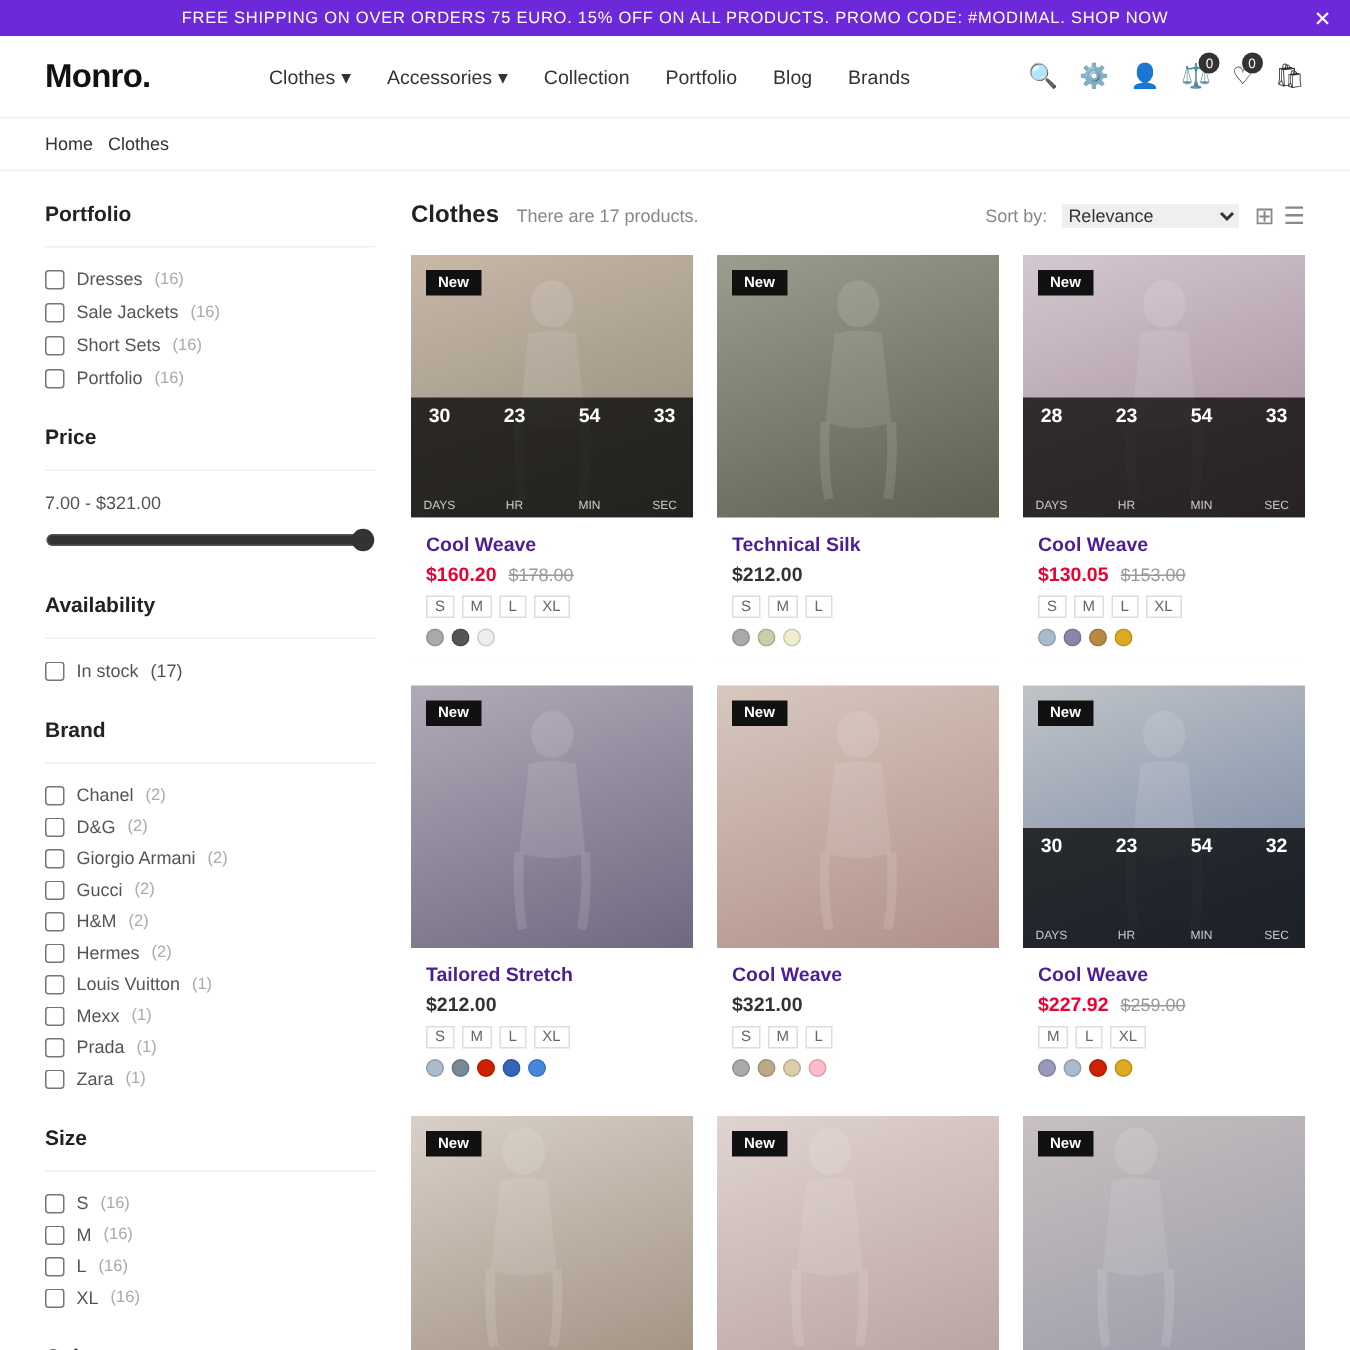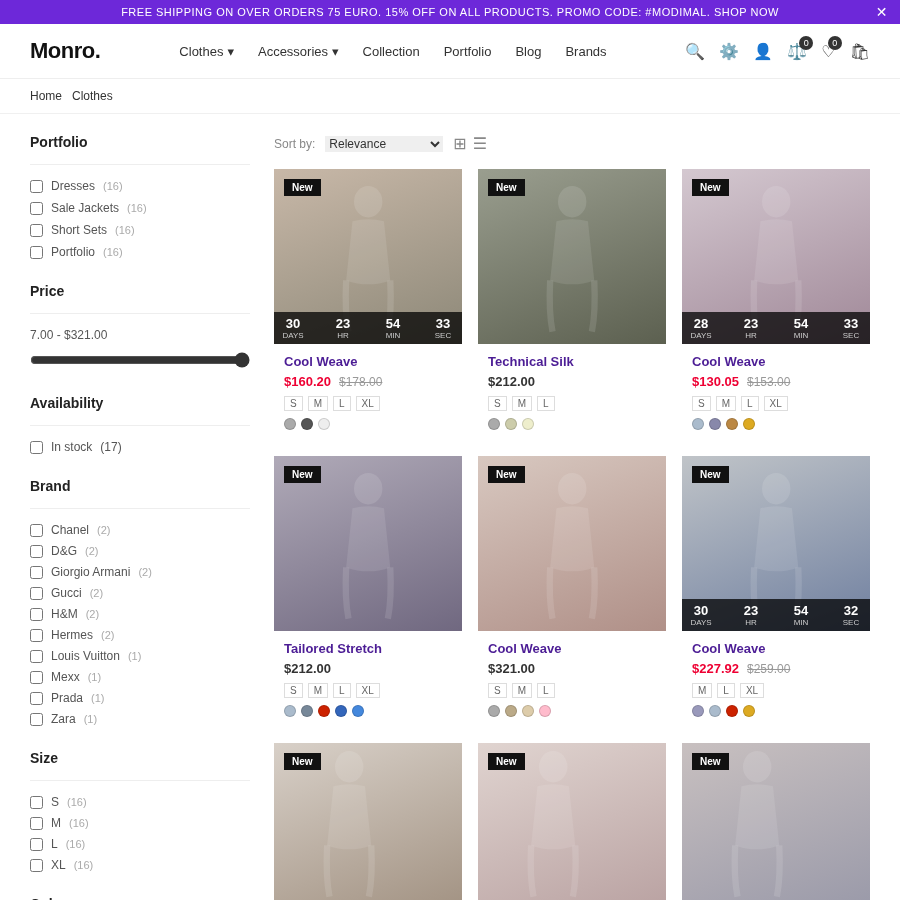--- a/index.html
+++ b/index.html
@@ -250,20 +250,21 @@
     .countdown-number {
       font-size: 13px;
       font-weight: bold;
       display: block;
     }
     .countdown-label {
       font-size: 8px;
       text-transform: uppercase;
       color: #ccc;
       display: block;
+      margin-top: 48px;
     }
 
     .product-info {
       padding: 10px;
       background: #fff;
     }
     .product-name {
       font-size: 13px;
       font-weight: bold;
       color: #4c1d95;
@@ -517,20 +518,24 @@
 
     <div class="sidebar-section">
       <div class="sidebar-title">Color</div>
 
     </div>
 
   </aside>
 
   <main class="product-area">
     <div class="product-area-header">
+      <div>
+        <span class="product-area-title">Clothes</span>
+        <span class="product-area-subtitle">There are 17 products.</span>
+      </div>
       <div class="sort-controls">
         <span class="sort-label">Sort by:</span>
         <select class="sort-select">
           <option>Relevance</option>
           <option>Price: Low to High</option>
           <option>Price: High to Low</option>
           <option>Newest</option>
         </select>
         <div class="view-icons">
           <span class="view-icon">⊞</span>

